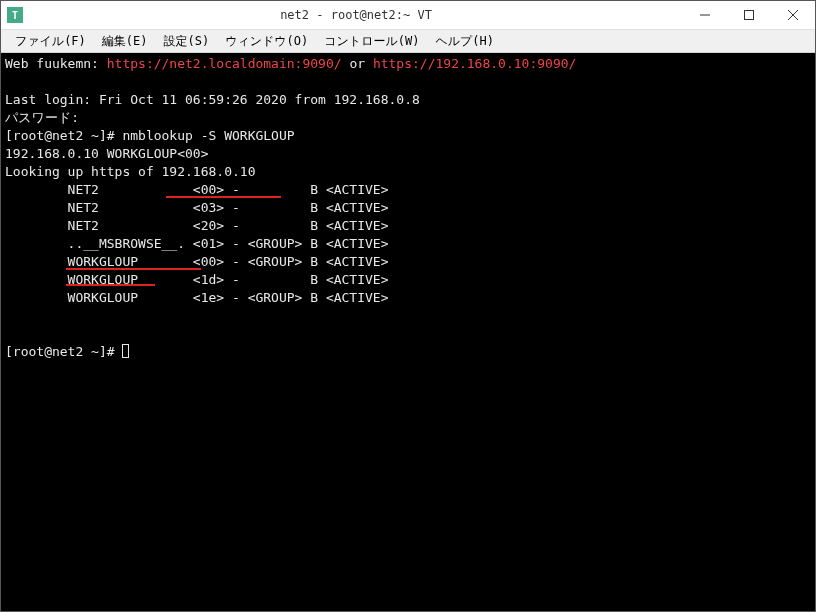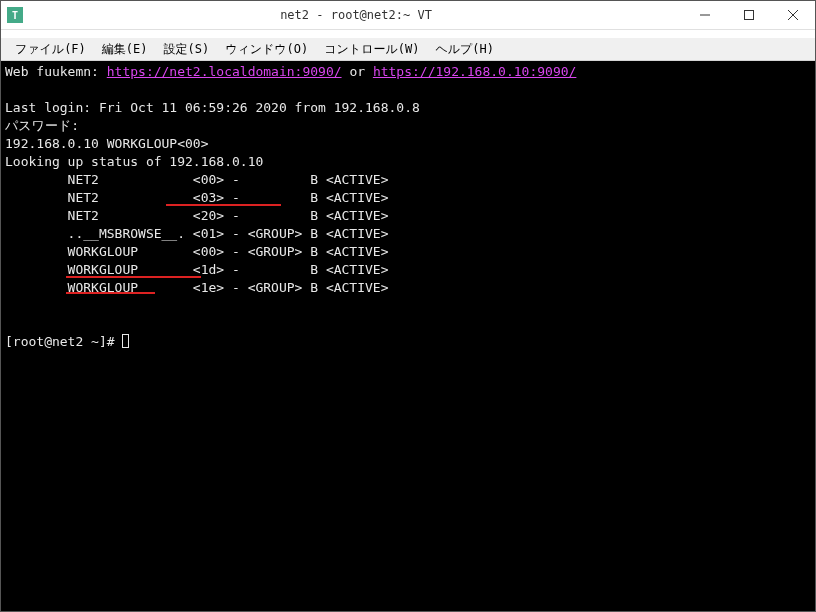--- a/index.html
+++ b/index.html
@@ -1,23 +1,23 @@
 <!DOCTYPE html>
 <html><head>
   <meta charset="utf-8">
   <style>
     body { font-family: "MS Gothic", "Consolas", monospace; font-size: 13px; margin: 0; background: #fff; width: 816px; height: 612px; overflow: hidden; box-sizing: border-box; border: 1px solid #555; }
     .titlebar { display: flex; align-items: center; height: 28px; background: #fff; padding: 0 0 0 6px; border-bottom: 1px solid #e0e0e0; font-size: 12px; color: #333; }
     .titlebar .icon { width: 16px; height: 16px; background: #4a8; margin-right: 6px; display: inline-flex; align-items: center; justify-content: center; color: #fff; font-size: 10px; font-weight: bold; }
     .titlebar .title { flex: 1; text-align: center; }
     .winbtn { width: 44px; height: 28px; display: inline-flex; align-items: center; justify-content: center; color: #555; font-size: 14px; cursor: pointer; }
-    .menubar { display: flex; height: 22px; align-items: center; padding: 0 6px; background: #f0f0f0; border-bottom: 1px solid #d4d4d4; font-size: 12px; margin-top: 8px; }
+    .menubar { display: flex; height: 22px; align-items: center; padding: 0 6px; background: #f0f0f0; border-bottom: 1px solid #d4d4d4; font-size: 12px; }
     .menuitem { padding: 2px 8px; cursor: pointer; }
     .terminal { position: relative; background: #000; color: #e8e8e8; height: 560px; overflow-y: scroll; font-family: "Consolas", "MS Gothic", monospace; font-size: 13px; line-height: 18px; padding: 2px 0 0 4px; }
-    .link { color: #d946ef; text-decoration: underline; cursor: pointer; }
+    .link { color: #ef4444; cursor: pointer; }
     pre { margin: 0; font-family: inherit; white-space: pre; }
     .redline { position: absolute; height: 2px; background: #d22; }
     .cursor { display: inline-block; width: 7px; height: 14px; border: 1px solid #e8e8e8; box-sizing: border-box; vertical-align: text-top; }
     .terminal::-webkit-scrollbar { width: 17px; background: #f0f0f0; }
     .terminal::-webkit-scrollbar-thumb { background: #c1c1c1; }
     .terminal::-webkit-scrollbar-button { background: #f0f0f0; height: 17px; }
   </style>
 </head>
 <body>
 
@@ -49,22 +49,23 @@
   <span class="menuitem">ウィンドウ(O)</span>
   <span class="menuitem">コントロール(W)</span>
   <span class="menuitem">ヘルプ(H)</span>
 </div>
 
 <div class="terminal">
   <pre><span>Web fuukemn: </span><span class="link">https://net2.localdomain:9090/</span><span> or </span><span class="link">https://192.168.0.10:9090/</span></pre>
   <pre> </pre>
   <pre>Last login: Fri Oct 11 06:59:26 2020 from 192.168.0.8</pre>
   <pre>パスワード:</pre>
+  <pre>[root@net2 ~]# nmblookup -S WORKGLOUP</pre>
   <pre>192.168.0.10 WORKGLOUP&lt;00&gt;</pre>
-  <pre>Looking up status of 192.168.0.10</pre>
+  <pre>Looking up https of 192.168.0.10</pre>
   <pre>        NET2            &lt;00&gt; -         B &lt;ACTIVE&gt;</pre>
   <pre>        NET2            &lt;03&gt; -         B &lt;ACTIVE&gt;</pre>
   <pre>        NET2            &lt;20&gt; -         B &lt;ACTIVE&gt;</pre>
   <pre>        ..__MSBROWSE__. &lt;01&gt; - &lt;GROUP&gt; B &lt;ACTIVE&gt;</pre>
   <pre>        WORKGLOUP       &lt;00&gt; - &lt;GROUP&gt; B &lt;ACTIVE&gt;</pre>
   <pre>        WORKGLOUP       &lt;1d&gt; -         B &lt;ACTIVE&gt;</pre>
   <pre>        WORKGLOUP       &lt;1e&gt; - &lt;GROUP&gt; B &lt;ACTIVE&gt;</pre>
   <pre> </pre>
   <pre> </pre>
   <pre><span>[root@net2 ~]# </span><span class="cursor"></span></pre>

